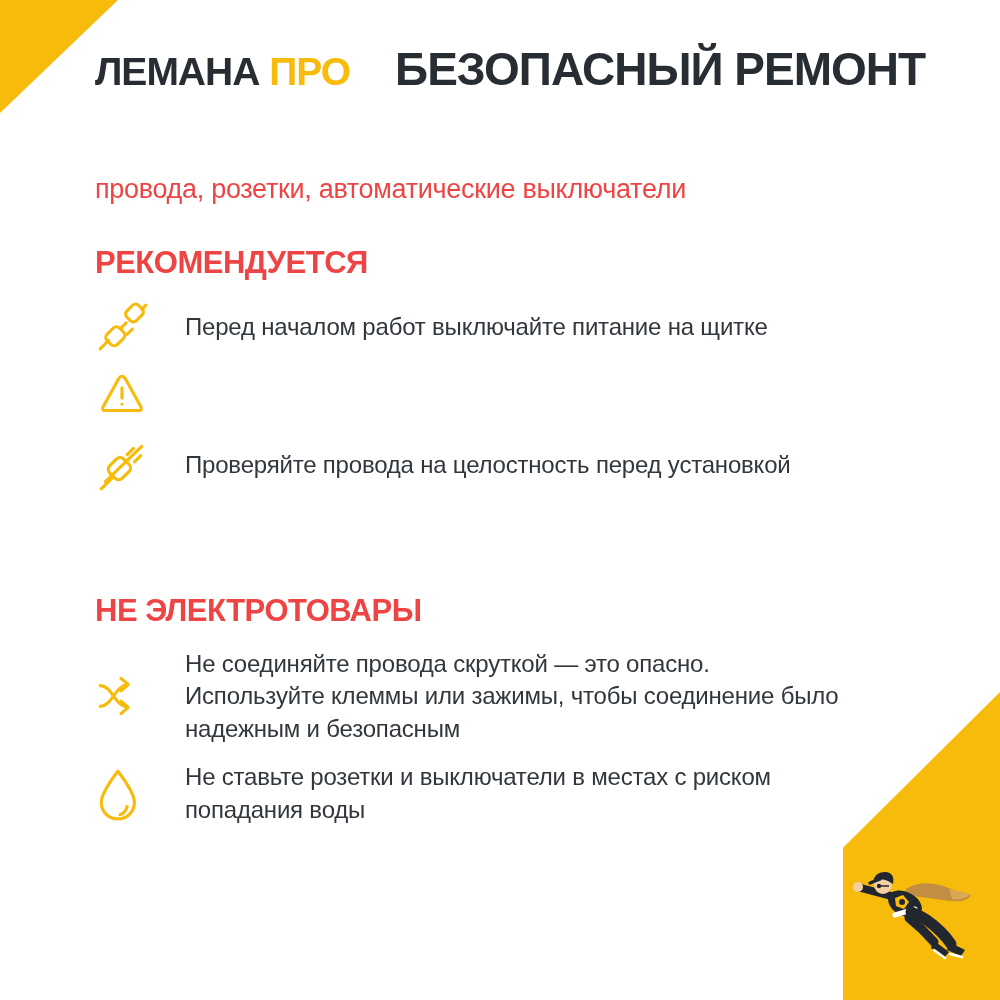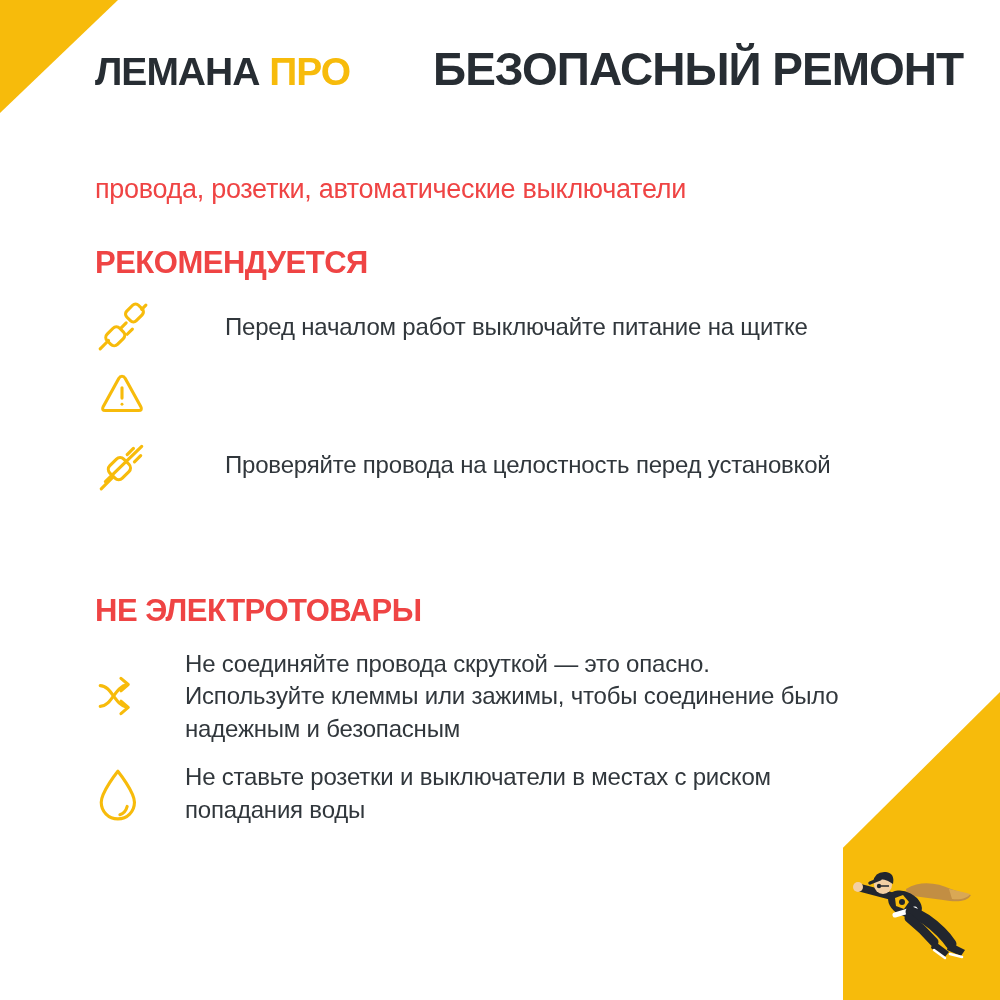--- a/index.html
+++ b/index.html
@@ -17,21 +17,21 @@
     clip-path:polygon(0 0,100% 0,0 100%);
   }
   .corner-br{
     position:absolute;left:843px;top:692px;width:157px;height:308px;
     background:var(--brand-yellow);
     clip-path:polygon(100% 0,100% 100%,0 100%,0 50.6%);
   }
   .mascot{position:absolute;left:6px;top:166px;}
   .header{
     position:absolute;left:95px;top:42px;
-    display:flex;align-items:baseline;gap:83px;white-space:nowrap;
+    display:flex;align-items:baseline;gap:45px;white-space:nowrap;
   }
   .logo{
     font-size:39px;font-weight:bold;letter-spacing:-1px;color:#272D33;
   }
   .logo .pro{color:var(--brand-yellow);}
   .header-title{
     font-size:46px;font-weight:bold;letter-spacing:-1px;color:#272D33;
   }
   .h1{
     position:absolute;left:95px;top:116px;
@@ -46,21 +46,21 @@
     font-size:31px;font-weight:bold;letter-spacing:-0.5px;color:#ef4444;
   }
   #rec-heading{top:245px;}
   #notrec-heading{top:593px;}
   .items{position:absolute;left:95px;right:60px;}
   #rec-items{top:298px;}
   #notrec-items{top:648px;}
   .item{
     display:flex;align-items:center;min-height:58px;
   }
-  #rec-items .item{margin-bottom:11px;gap:40px;}
+  #rec-items .item{margin-bottom:11px;}
   #notrec-items .item{margin-bottom:16px;}
   .item-icon{
     flex:0 0 58px;width:58px;display:flex;align-items:center;justify-content:flex-start;
   }
   .item-text{
     margin-left:32px;
     font-size:24px;line-height:1.35;color:#31373C;
     white-space:pre-line;letter-spacing:-0.2px;
     max-width:780px;
   }

